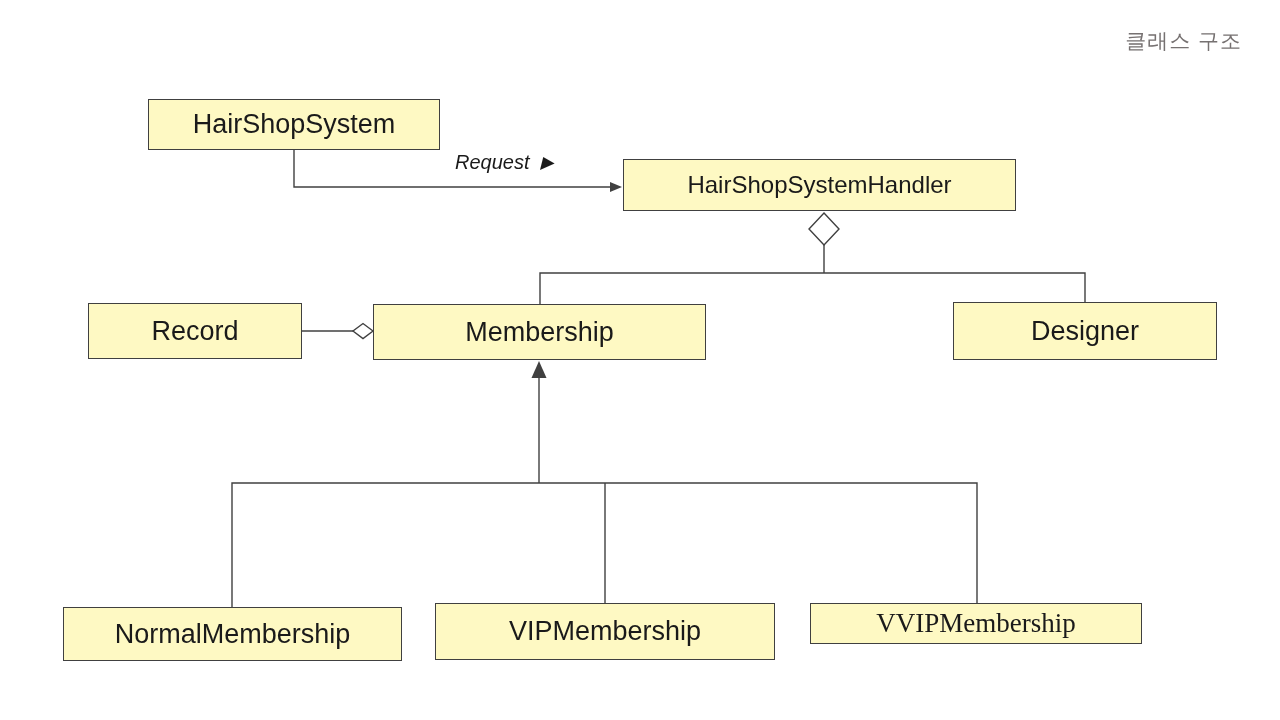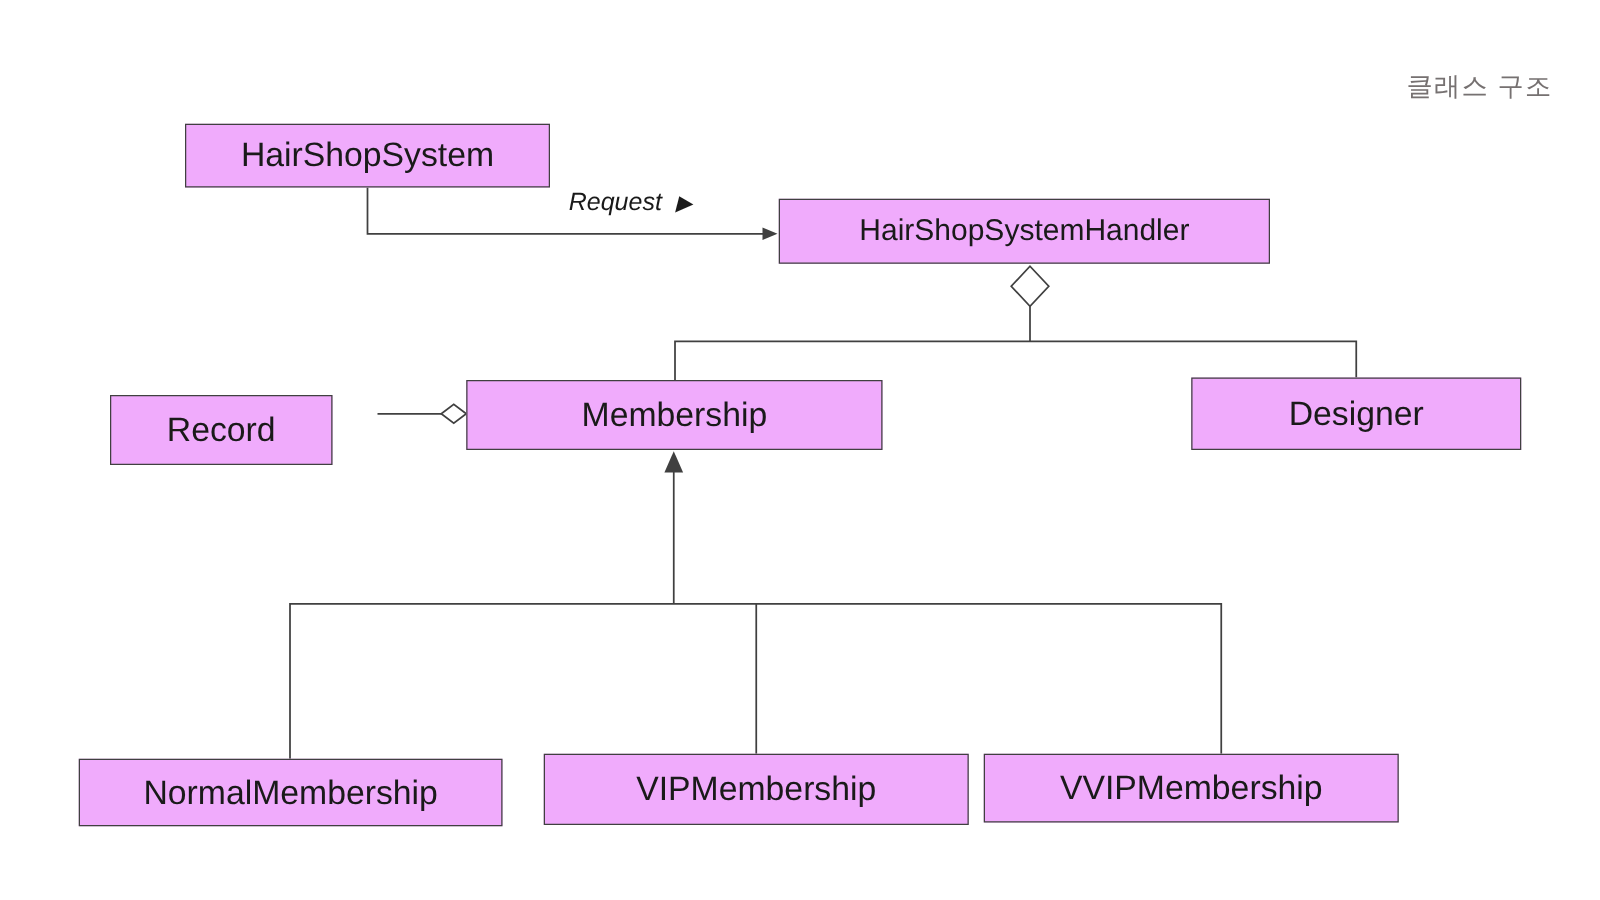--- a/index.html
+++ b/index.html
@@ -11,46 +11,45 @@
     overflow: hidden;
   }
   .stage { position: absolute; left: 0; top: 0; width: 1280px; height: 720px; }
   svg.wires { position: absolute; left: 0; top: 0; }
   .wire { stroke: var(--line, #404040); stroke-width: 1.4; fill: none; }
   .diamond { stroke: var(--line, #404040); stroke-width: 1.4; fill: #ffffff; }
   .arrowhead { fill: var(--line, #202020); stroke: none; }
 
   .node {
     position: absolute;
-    background: #f0abfc;
+    background: #fef9c3;
     border: 1.5px solid var(--box-border, #404040);
     display: flex;
     align-items: center;
     justify-content: center;
     font-size: 27px;
     color: var(--text, #1a1a1a);
     white-space: nowrap;
   }
   #n-hairshopsystem        { left: 148px; top:  99px; width: 292px; height: 51px; }
   #n-handler               { left: 623px; top: 159px; width: 393px; height: 52px; font-size: 24px; }
-  #n-record                { left:  88px; top: 316px; width: 178px; height: 56px; }
+  #n-record                { left:  88px; top: 303px; width: 214px; height: 56px; }
   #n-membership            { left: 373px; top: 304px; width: 333px; height: 56px; }
   #n-designer              { left: 953px; top: 302px; width: 264px; height: 58px; }
   #n-normal-membership     { left:  63px; top: 607px; width: 339px; height: 54px; }
   #n-vip-membership        { left: 435px; top: 603px; width: 340px; height: 57px; }
-  #n-vvip-membership       { left: 787px; top: 603px; width: 332px; height: 55px; }
+  #n-vvip-membership       { left: 810px; top: 603px; width: 332px; height: 41px; font-family: Liberation Serif, serif; }
 
   .page-title {
     position: absolute;
     top: 27px;
     right: 38px;
     font-size: 21px;
     letter-spacing: 1px;
     color: var(--title, #767171);
-    margin-top: 28px;
   }
 
   .edge-label {
     position: absolute;
     left: 455px;
     top: 151px;
     display: flex;
     align-items: center;
     gap: 11px;
     font-size: 20px;

